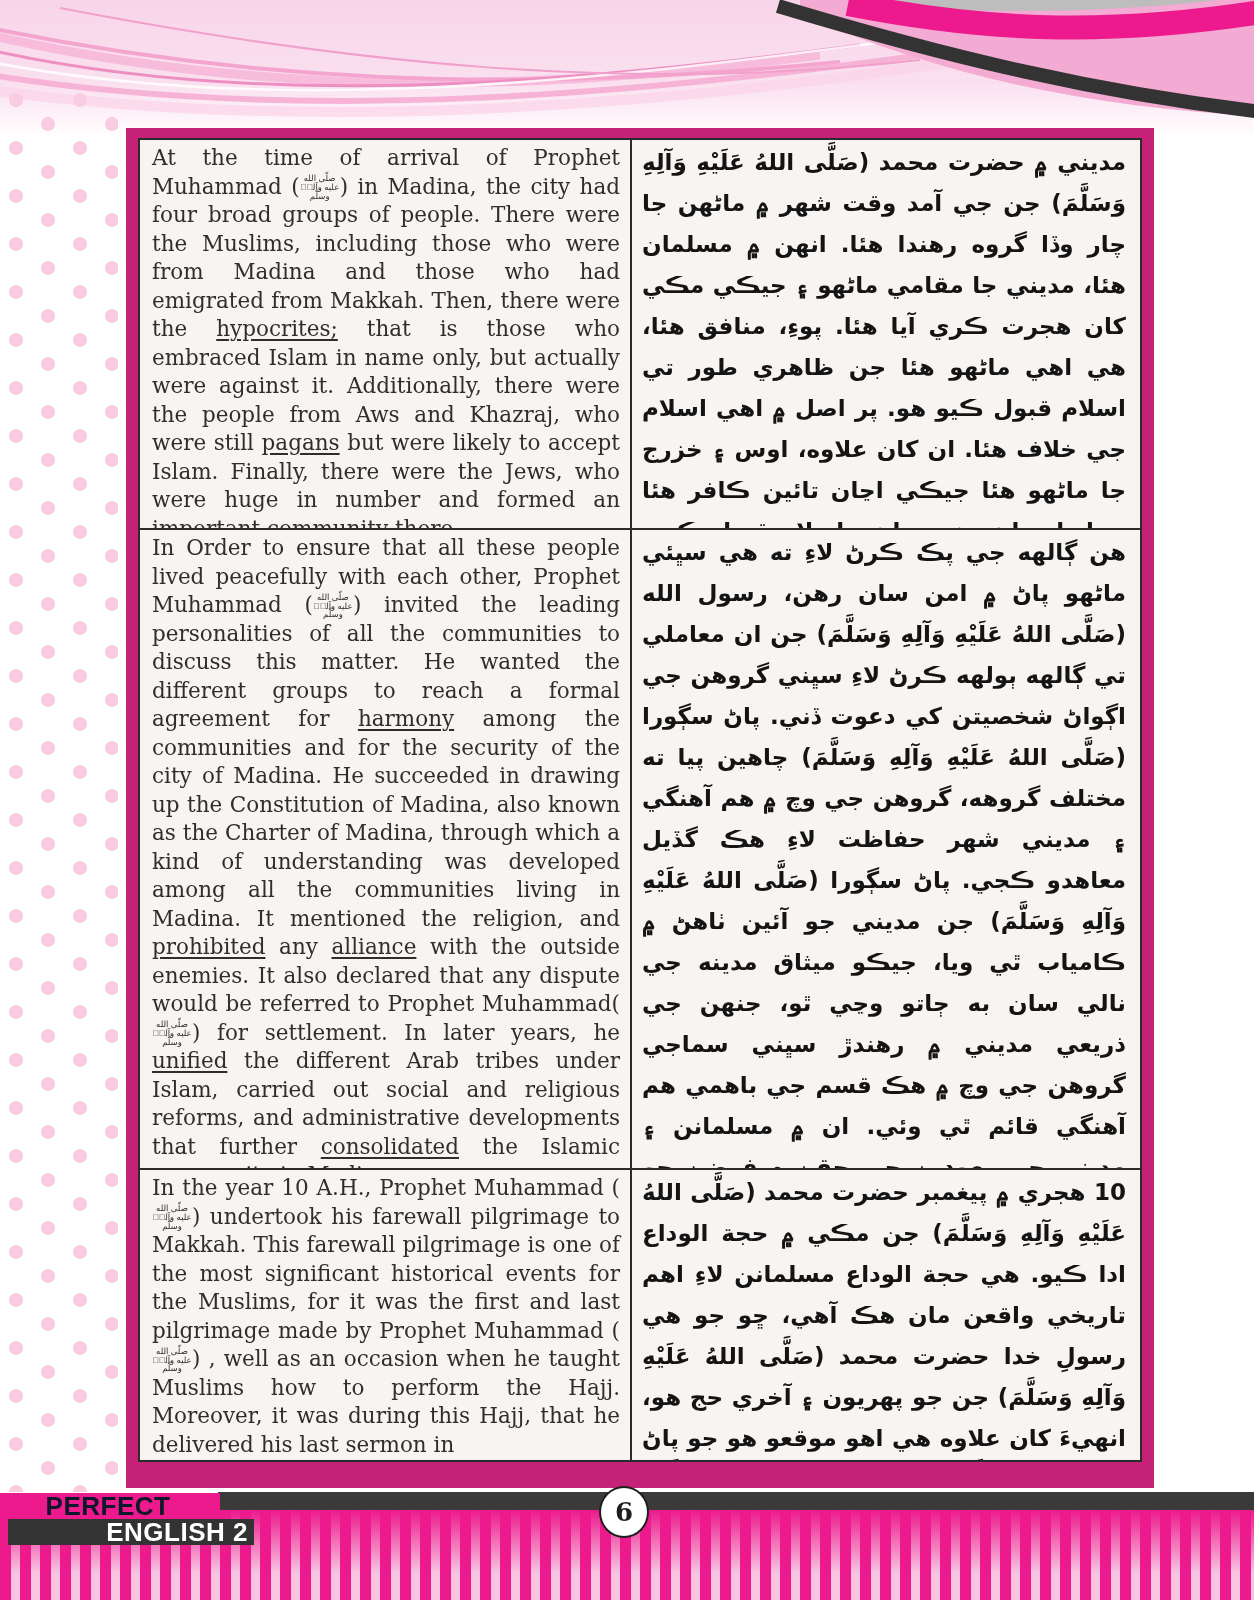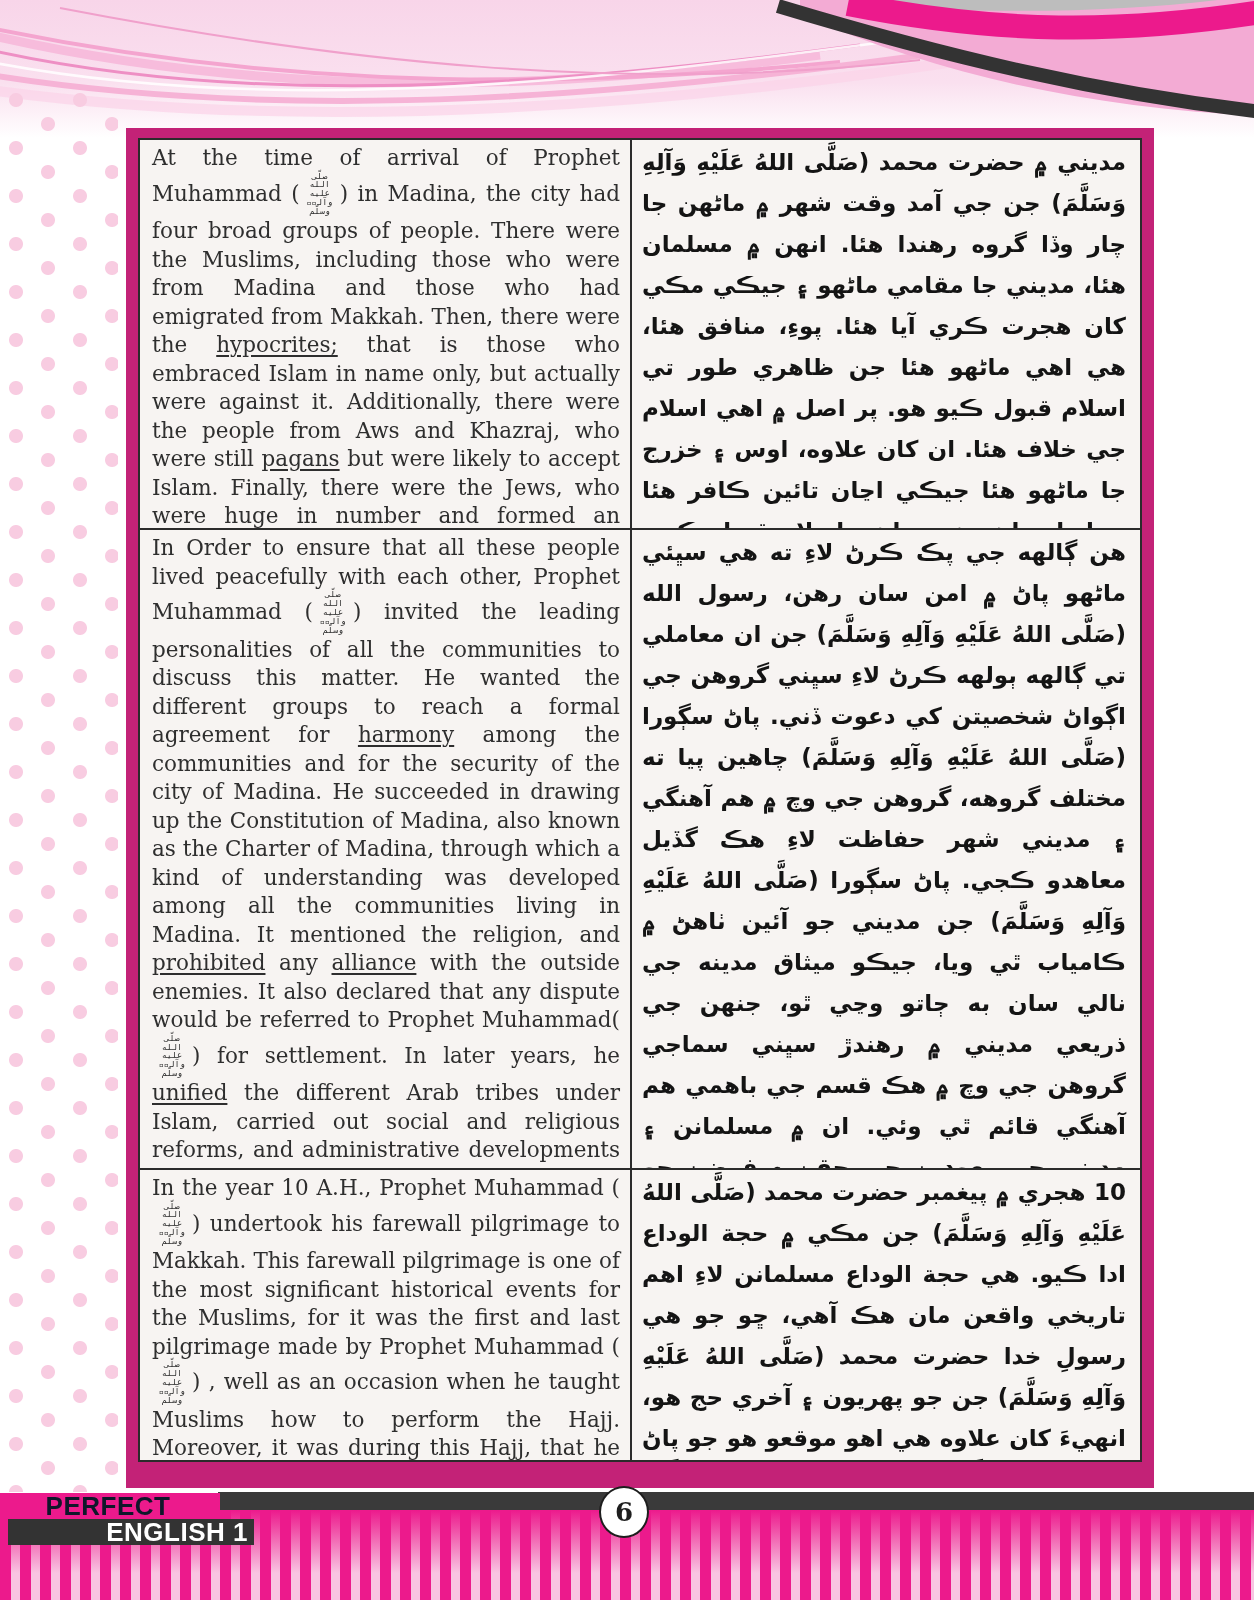--- a/index.html
+++ b/index.html
@@ -56,21 +56,21 @@
     font-weight:bold;
     font-size:23px;line-height:41px;
     color:#141414;
     text-align:justify;
     padding:2px 14px 0 10px;
   }
   .row-sep{border-bottom:2px solid #2b2b2b;}
   .u{text-decoration:underline;text-underline-offset:3px;margin-top:32px;}
   .pbuh{
     display:inline-block;width:40px;
-    font-family:Liberation Mono, monospace;
+    font-family:Liberation Sans, sans-serif;
     font-weight:normal;
     font-size:8.5px;line-height:1.05;
     text-align:center;vertical-align:middle;
     direction:rtl;
   }
   
   .footer-dark-band{
     position:absolute;left:218px;top:1492px;width:1036px;height:18px;
     background:#3a3a3a;
   }
@@ -133,16 +133,16 @@
     <div class="cell en-cell row-sep"><span>In Order to ensure that all these people lived peacefully with each other, Prophet Muhammad </span>(<span class="pbuh">صلّى الله عليه وآلهٖ وسلّم</span>)<span> invited the leading personalities of all the communities to discuss this matter. He wanted the different groups to reach a formal agreement for </span><span class="u">harmony</span><span> among the communities and for the security of the city of Madina. He succeeded in drawing up the Constitution of Madina, also known as the Charter of Madina, through which a kind of understanding was developed among all the communities living in Madina. It mentioned the religion, and </span><span class="u">prohibited</span><span> any </span><span class="u">alliance</span><span> with the outside enemies. It also declared that any dispute would be referred to Prophet Muhammad</span>(<span class="pbuh">صلّى الله عليه وآلهٖ وسلّم</span>)<span> for settlement. In later years, he </span><span class="u">unified</span><span> the different Arab tribes under Islam, carried out social and religious reforms, and administrative developments that further </span><span class="u">consolidated</span><span> the Islamic community in Madina.</span></div>
     <div class="cell sd-cell row-sep">هن ڳالهه جي پڪ ڪرڻ لاءِ ته هي سڀئي ماڻهو پاڻ ۾ امن سان رهن، رسول الله (صَلَّى اللهُ عَلَيْهِ وَآلِهِ وَسَلَّمَ) جن ان معاملي تي ڳالهه ٻولهه ڪرڻ لاءِ سڀني گروهن جي اڳواڻ شخصيتن کي دعوت ڏني. پاڻ سڳورا (صَلَّى اللهُ عَلَيْهِ وَآلِهِ وَسَلَّمَ) چاهين پيا ته مختلف گروهه، گروهن جي وچ ۾ هم آهنگي ۽ مديني شهر حفاظت لاءِ هڪ گڏيل معاهدو ڪجي. پاڻ سڳورا (صَلَّى اللهُ عَلَيْهِ وَآلِهِ وَسَلَّمَ) جن مديني جو آئين ٺاهڻ ۾ ڪامياب ٿي ويا، جيڪو ميثاق مدينه جي نالي سان به ڄاتو وڃي ٿو، جنهن جي ذريعي مديني ۾ رهندڙ سڀني سماجي گروهن جي وچ ۾ هڪ قسم جي باهمي هم آهنگي قائم ٿي وئي. ان ۾ مسلمانن ۽ مديني جي يهودين جي حقن ۽ فرضن جو تعين ڪيو، مذهب جي آزادي ڏني ۽ ٻاهرين دشمنن سان اتحاد کان منع ڪئي. ان ۾ اهو به اعلان ڪيو ويو ته هر جهڳڙو فيصلي جي لاءِ رسول الله (صَلَّى اللهُ عَلَيْهِ وَآلِهِ وَسَلَّمَ) جن جي اڳيان پيش ڪيو ويندو. پوءِ وارن سالن ۾ پاڻ سڳورن (صَلَّى اللهُ عَلَيْهِ وَآلِهِ وَسَلَّمَ) مختلف عرب قبيلن کي اسلام ذريعي متحد ڪيو، سماجي مذهبي اصلاحتون ڪيون. ۽ انتظامي تبديليون ڪيون، جنهن مديني ۾ اسلام معاشري کي وڌيڪ مضبوط ڪيو.</div>
     <div class="cell en-cell"><span>In the year 10 A.H., Prophet Muhammad </span>(<span class="pbuh">صلّى الله عليه وآلهٖ وسلّم</span>)<span> undertook his farewall pilgrimage to Makkah. This farewall pilgrimage is one of the most significant historical events for the Muslims, for it was the first and last pilgrimage made by Prophet Muhammad </span>(<span class="pbuh">صلّى الله عليه وآلهٖ وسلّم</span>)<span> , well as an occasion when he taught Muslims how to perform the Hajj. Moreover, it was during this Hajj, that he delivered his last sermon in</span></div>
     <div class="cell sd-cell">10 هجري ۾ پيغمبر حضرت محمد (صَلَّى اللهُ عَلَيْهِ وَآلِهِ وَسَلَّمَ) جن مڪي ۾ حجة الوداع ادا ڪيو. هي حجة الوداع مسلمانن لاءِ اهم تاريخي واقعن مان هڪ آهي، ڇو جو هي رسولِ خدا حضرت محمد (صَلَّى اللهُ عَلَيْهِ وَآلِهِ وَسَلَّمَ) جن جو پهريون ۽ آخري حج هو، انهيءَ کان علاوه هي اهو موقعو هو جو پاڻ سڳورن (صَلَّى اللهُ عَلَيْهِ وَآلِهِ وَسَلَّمَ) مسلمانن کي سيکاريو ته حج ڪيئن ادا ڪيو ويندو آهي. ان کان علاوه، انهيءَ حج دوران پاڻ سڳورن (صَلَّى اللهُ</div>
   </div>
 </div>
 
 <div class="footer-dark-band"></div>
 <div class="footer-stripes"></div>
 <div class="brand-pink">PERFECT</div>
-<div class="brand-dark">ENGLISH 1</div>
+<div class="brand-dark">ENGLISH 2</div>
 <div class="page-badge">
   <span>6</span>
 </div>
 
 </body></html>

